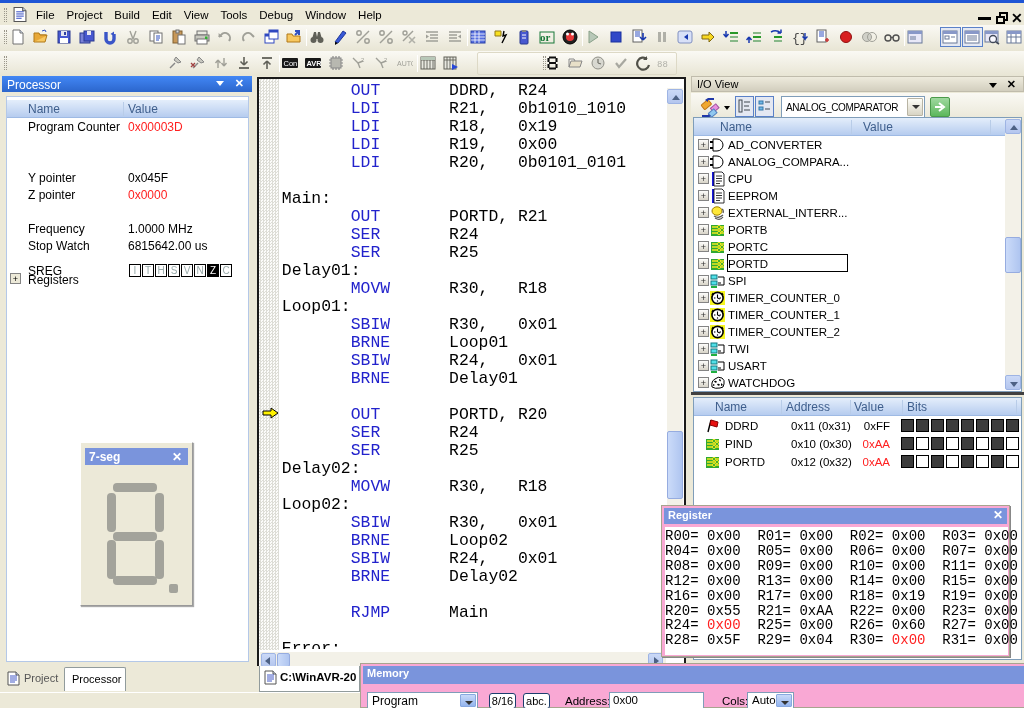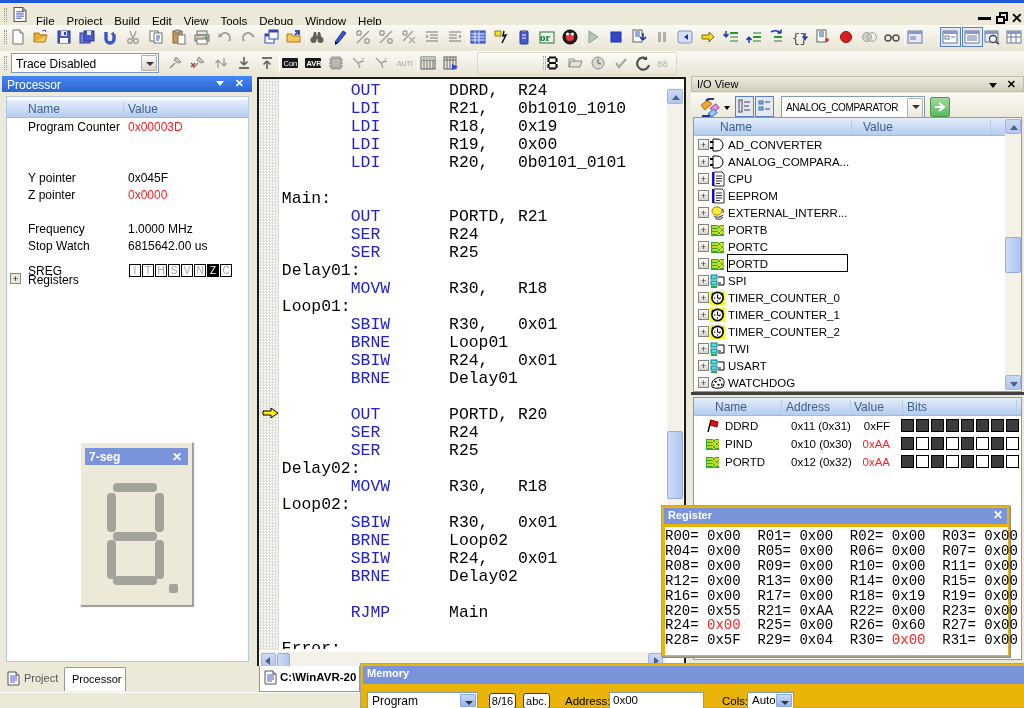--- a/index.html
+++ b/index.html
@@ -45,21 +45,21 @@
 #iohdr{left:0;top:0;width:333px;height:16px;background:linear-gradient(#EEEBDD,#D2CEBE);color:#000;font-size:11px;border:1px solid #c0bcac}
 #iotool{left:0;top:17px;width:333px;height:30px;background:linear-gradient(#FAF9F4,#E8E5D4)}
 #iotree{left:2px;top:41px;width:329px;height:275px;background:#fff;border:1px solid #7F9DB9}
 .iorow{position:absolute;left:0;width:327px;height:17px;font-size:12px}
 .plus{position:absolute;left:4px;top:2px;width:11px;height:11px;border:1px solid #848484;background:linear-gradient(#FDFDFB,#D8D4C8);font-size:9px;text-align:center;line-height:10px;color:#333}
 .ticn{position:absolute;left:16px;top:0px}
 .tlbl{position:absolute;left:34px;top:1.5px;white-space:nowrap;font-size:11.5px}
 #ioreg{left:2px;top:321px;width:329px;height:263px;background:#fff;border:1px solid #7F9DB9}
 .iothdr{position:absolute;left:0;top:0;height:18px;background:linear-gradient(#E4EEFB,#B6CCEF);color:#3E5E8C;font-size:12px;width:100%;border-bottom:1px solid #9EBAE4}
 
-.float{position:absolute;background:#eab308;border:1px solid #A8A48F;box-shadow:1px 1px 0 #888}
+.float{position:absolute;background:#f9a8d4;border:1px solid #A8A48F;box-shadow:1px 1px 0 #888}
 .ftitle{position:absolute;left:2px;top:2px;right:2px;height:16px;background:#7A94DC;color:#fff;font-weight:bold;font-size:11px;padding:1px 4px}
 .fx{position:absolute;right:4px;top:0px;color:#fff;font-weight:bold;font-size:12px}
 
 #regwin{left:661px;top:505px;width:349px;height:152px}
 #regtxt{position:absolute;left:3px;top:21px;width:343px;height:128px;background:#fff;font-family:"Liberation Mono",monospace;font-size:14px;line-height:14.9px;white-space:pre;padding-top:2px}
 
 #memwin{left:360px;top:663px;width:763px;height:45px}
 
 #tabbar{left:0;top:666px;width:258px;height:26px;background:#ECE9D8}
 .tab{position:absolute;top:1px;height:24px;font-size:11px;color:#555;padding:5px 6px 0 22px}
@@ -76,21 +76,21 @@
 <body>
 <div id="app">
 <div class="abs" id="cap"></div>
 <div class="abs" id="menubar">
   <span style="position:absolute;left:4px;top:5px" class="grip"></span>
   <span style="position:absolute;left:13px;top:3px"><svg width="14" height="17" viewBox="0 0 13 15">
           <path d="M1 1 h8 l3 3 v10 h-11 z" fill="#fff" stroke="#555"></path>
           <path d="M9 1 v3 h3" fill="#D0DCF0" stroke="#555"></path>
           <path d="M3 5 h7 M3 7 h7 M3 9 h7 M3 11 h5" stroke="#3048C0" stroke-width="0.9"></path>
         </svg></span>
-  <span style="position:absolute;left:30px;top:8px">
+  <span style="position:absolute;left:30px;top:2px">
   <span class="menuitem">File</span><span class="menuitem">Project</span><span class="menuitem">Build</span><span class="menuitem">Edit</span><span class="menuitem">View</span><span class="menuitem">Tools</span><span class="menuitem">Debug</span><span class="menuitem">Window</span><span class="menuitem">Help</span>
   </span>
   <span class="abs" style="left:978px;top:14px;width:13px;height:3px;background:#000"></span>
       <span class="abs" style="left:999px;top:9px;width:9px;height:9px;border:2px solid #000"></span>
       <span class="abs" style="left:996px;top:13px;width:9px;height:8px;border:2px solid #000;background:#ECE9D8"></span>
       <span class="abs" style="left:1011px;top:7px;font-size:14px;font-weight:bold;color:#000">✕</span>
 </div>
 <div class="abs" id="tb1">
       <span style="position:absolute;left:4px;top:5px" class="grip"></span>
       <span class="ico" style="left:10px"><svg width="16" height="16" viewBox="0 0 16 16">
@@ -298,24 +298,20 @@
           <path d="M12 13 l3 2" stroke="#404858" stroke-width="1.6"></path>
         </svg></span>
       <span class="ico" style="left:1006px"><svg width="16" height="16" viewBox="0 0 16 16">
           <rect x="1" y="2" width="14" height="12" fill="#fff" stroke="#687898"></rect>
           <rect x="1" y="2" width="14" height="3" fill="#8898C8"></rect>
           <path d="M1 8 h14 M5 5 v9 M10 5 v9" stroke="#687898"></path>
         </svg></span>
     </div>
 <div class="abs" id="tb2">
       <span style="position:absolute;left:4px;top:5px" class="grip"></span>
-      <span class="combo" style="left:11px;top:2px;width:148px;height:20px">
-        <span class="txt" style="padding-top:3px;font-size:12px">Trace Disabled</span>
-        <span class="btn"></span>
-      </span>
       <span class="ico" style="left:167px"><svg width="16" height="16" viewBox="0 0 16 16">
           <path d="M9 2 l5 5 l-3 1 l-4 -3 z" fill="#C8C8C0" stroke="#888"></path>
           <path d="M8 8 L3 13" stroke="#888" stroke-width="1.4"></path>
         </svg></span>
       <span class="ico" style="left:190px"><svg width="16" height="16" viewBox="0 0 16 16">
           <path d="M9 2 l5 5 l-3 1 l-4 -3 z" fill="#C8C8C0" stroke="#888"></path>
           <path d="M8 8 L3 13" stroke="#888" stroke-width="1.4"></path>
           <path d="M1 8 l4 4 m0 -4 l-4 4" stroke="#A04040" stroke-width="1.3"></path>
         </svg></span>
       <span class="ico" style="left:213px"><svg width="16" height="16" viewBox="0 0 16 16">
@@ -525,21 +521,21 @@
    <span style="position:absolute;left:33px;top:13px;border:3px solid transparent;border-top:4px solid #000"></span>
    <span class="abs" style="left:44px;top:3px;width:19px;height:21px;border:1px solid #5A81C8;background:#E4E8F2"><svg width="17" height="19">
             <rect x="3" y="3" width="3" height="12" fill="none" stroke="#404850"></rect>
             <path d="M8 5 h6 M8 9 h5 M8 13 h6" stroke="#404850"></path>
           </svg></span>
    <span class="abs" style="left:64px;top:3px;width:19px;height:21px;border:1px solid #5A81C8;background:#E4E8F2"><svg width="17" height="19">
             <rect x="3" y="4" width="4" height="3" fill="#70B8E8" stroke="#3878A8"></rect>
             <rect x="3" y="10" width="4" height="3" fill="#70B8E8" stroke="#3878A8"></rect>
             <path d="M9 5 h5 M9 12 h5" stroke="#404850"></path>
           </svg></span>
-   <span class="combo" style="left:90px;top:3px;width:144px;height:40px">
+   <span class="combo" style="left:90px;top:3px;width:144px;height:22px">
           <span class="txt" style="font-size:10px;padding-top:5px;letter-spacing:-0.3px">ANALOG_COMPARATOR</span>
           <span class="btn"></span>
         </span>
    <span class="abs" style="left:239px;top:4px;width:20px;height:20px;background:linear-gradient(#9FD89F,#5CB85C);border:1px solid #4A9A4A;border-radius:2px"><svg width="18" height="18">
             <path d="M4 9 h7 M8 5 l5 4 l-5 4" stroke="#fff" stroke-width="2" fill="none"></path>
           </svg></span>
  </div>
  <div class="abs" id="iotree">
   <div class="iothdr">
           <span style="position:absolute;left:26px;top:2px">Name</span>

